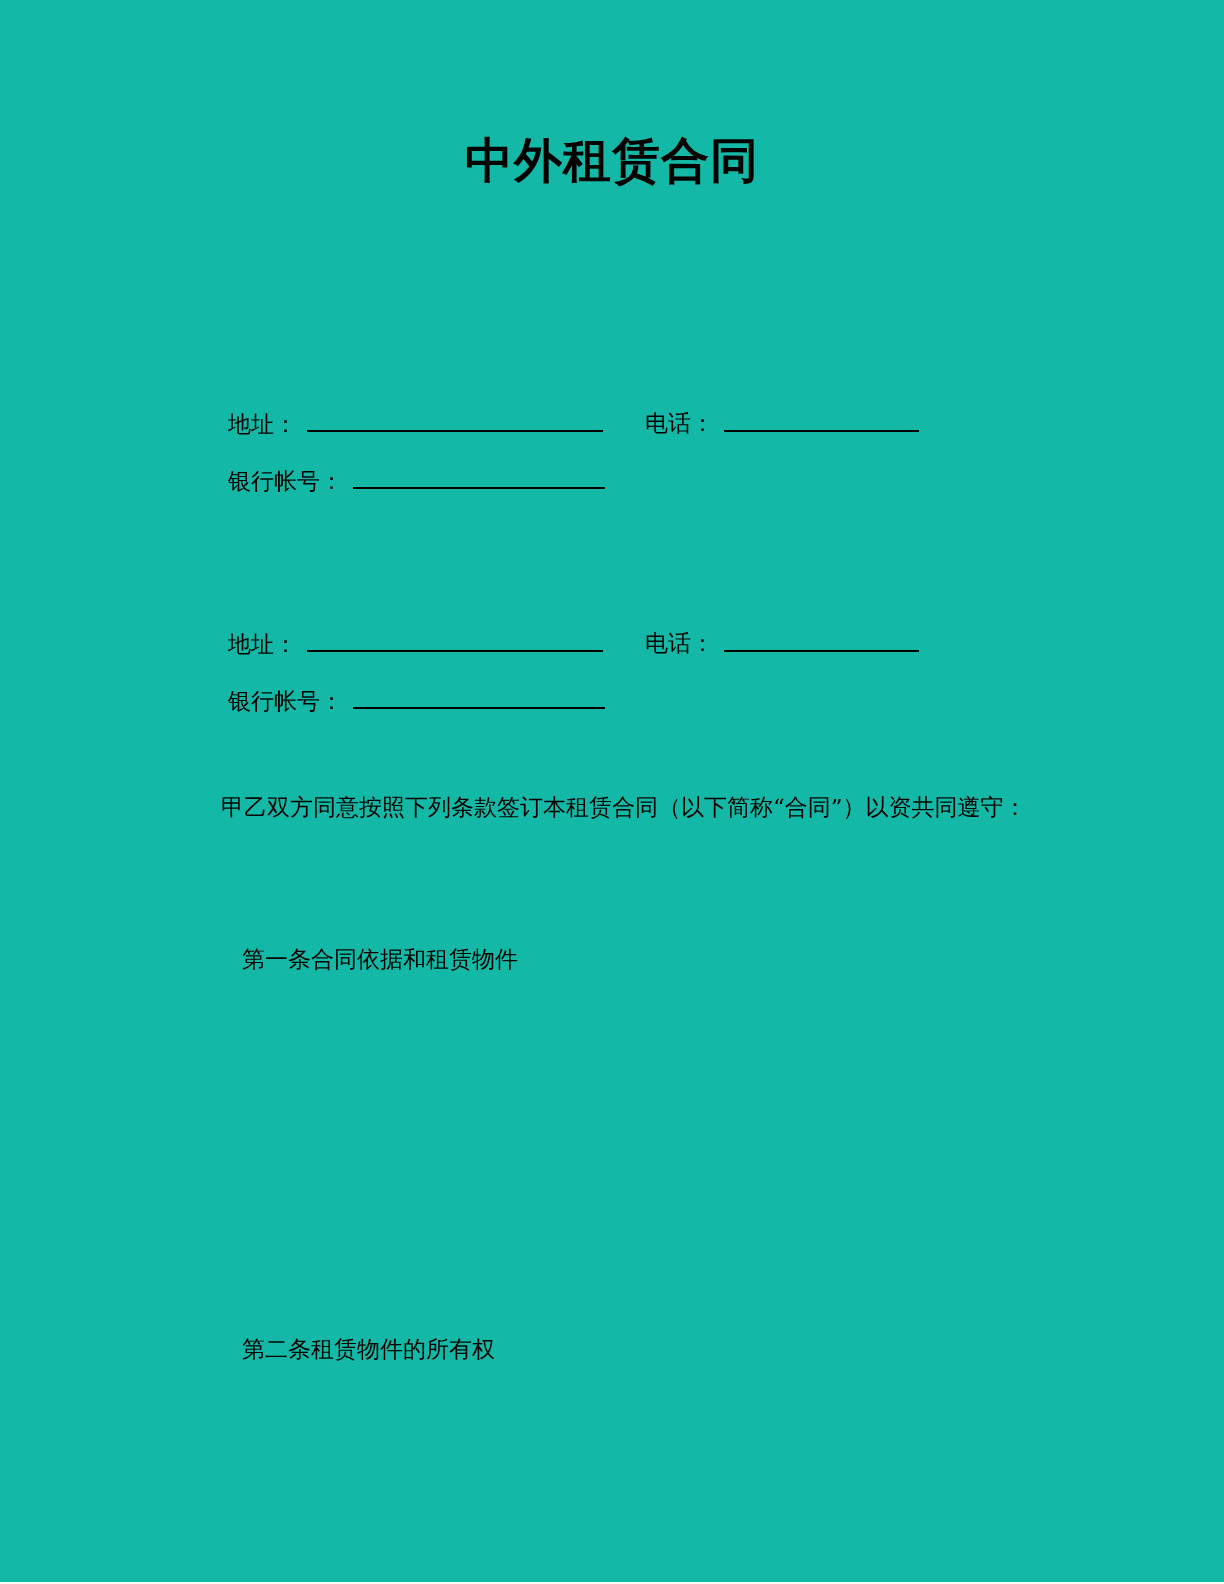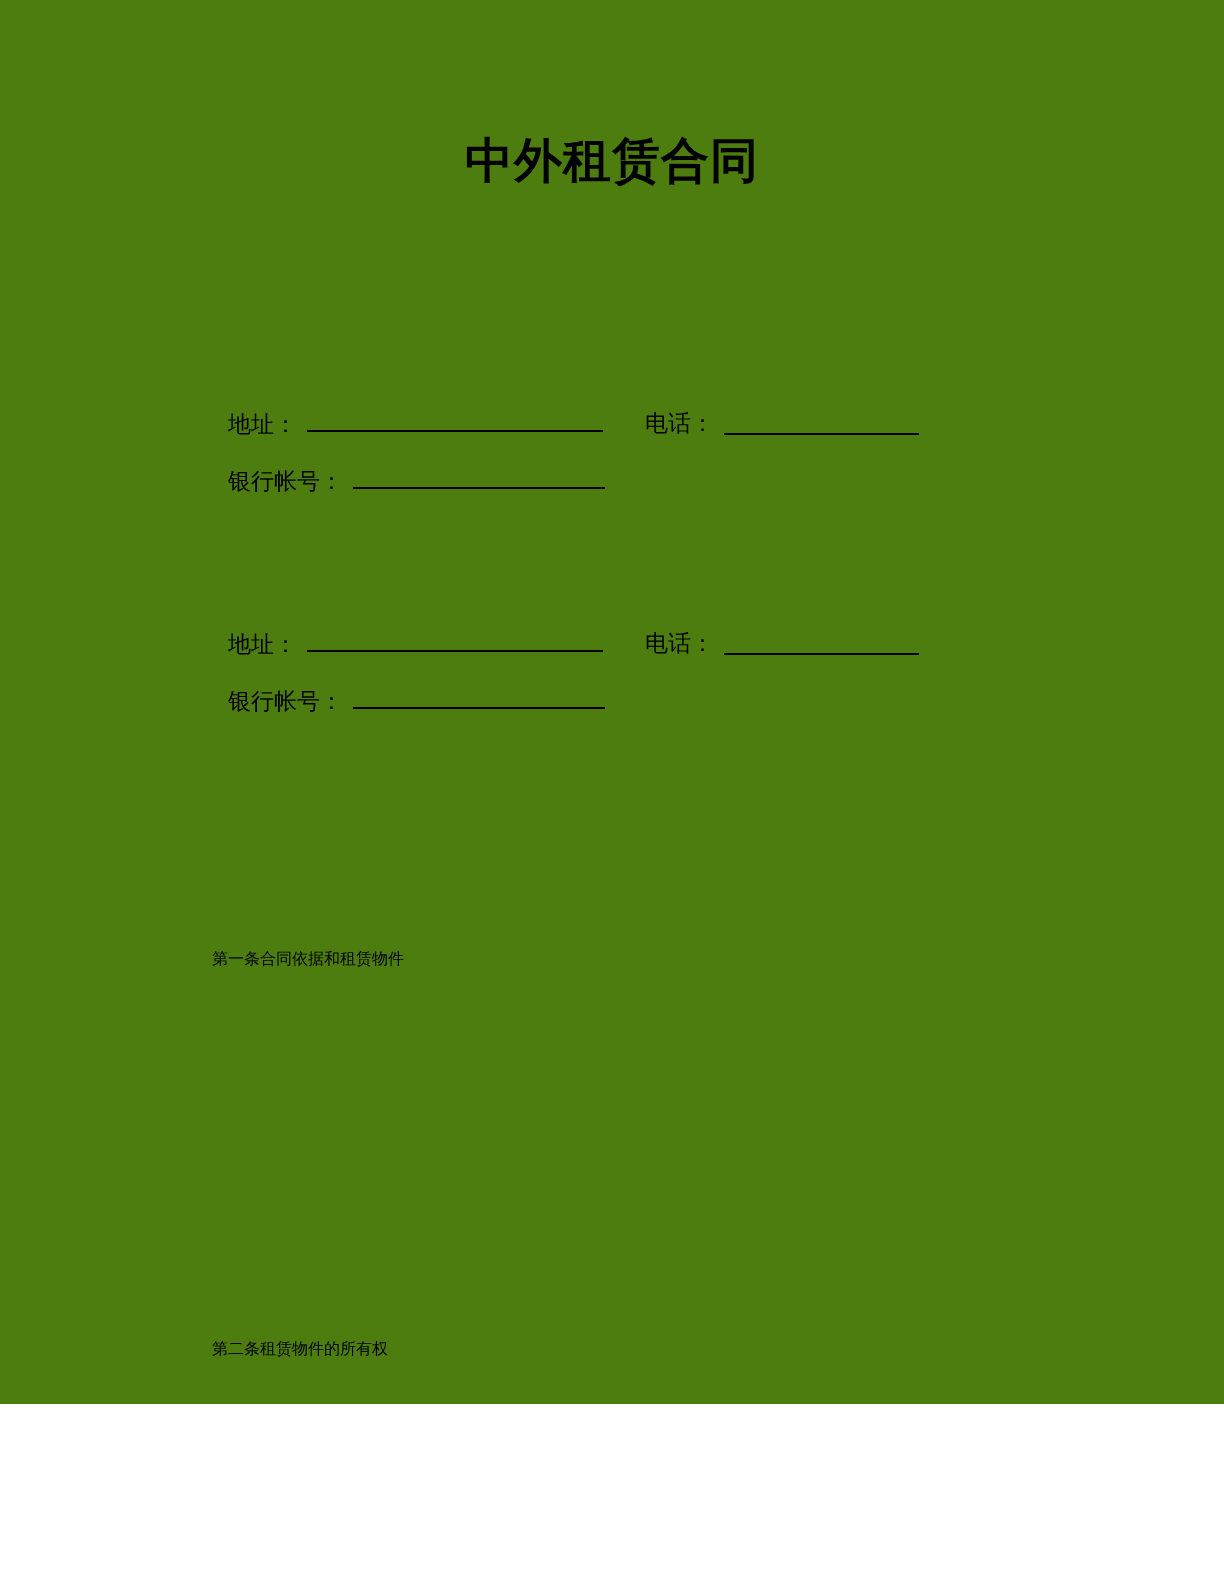--- a/index.html
+++ b/index.html
@@ -7,22 +7,22 @@
     padding: 0;
     background: #ffffff;
   }
   body {
     font-family: "DejaVu Serif", "Liberation Serif", serif;
     color: #000000;
   }
   .page {
     position: relative;
     width: 1224px;
-    height: 1404px;
-    background: #4d7c0f;
+    height: 1582px;
+    background: #14b8a6;
     overflow: hidden;
     box-sizing: border-box;
     text-decoration: underline;
   }
 
   
   .doc-title {
     position: absolute;
     top: 130px;
     left: 0;
@@ -57,39 +57,39 @@
   .gap-sm { display: inline-block; width: 10px; }
 
   
   .phone-col {
     position: absolute;
     left: 645px;
     font-size: 23px;
     line-height: 30px;
     white-space: nowrap;
     display: flex;
-    align-items: center;
+    align-items: flex-start;
   }
 
   
   .para {
     position: absolute;
     left: 175px;
     width: 868px;
     font-size: 23px;
     line-height: 55px;
     text-align: justify;
     text-justify: inter-ideograph;
   }
   .para.indent { text-indent: 2em; }
 
   .heading {
     position: absolute;
-    left: 212px;
-    font-size: 16px;
+    left: 242px;
+    font-size: 23px;
     line-height: 30px;
     white-space: nowrap;
     text-align: right;
   }
 
   .inline-blank {
     display: inline-block;
     border-bottom: 2px solid #000;
     height: 20px;
     position: relative;
@@ -134,19 +134,20 @@
       <span class="gap-sm"></span>
       <span class="blank" style="width:195px;"></span>
   </div>
 
   <div class="field-row" style="top:685px;">
     <span class="lbl">银行帐号：</span>
       <span class="gap-sm"></span>
       <span class="blank" style="width:252px;"></span>
   </div>
 
+  <div class="para indent" style="top:780px;">甲乙双方同意按照下列条款签订本租赁合同（以下简称“合同”）以资共同遵守：</div>
 
   <div class="heading" style="top:944px;">第一条合同依据和租赁物件</div>
 
 
   <div class="heading" style="top:1334px;">第二条租赁物件的所有权</div>
 
 </div>
 
 </body></html>

